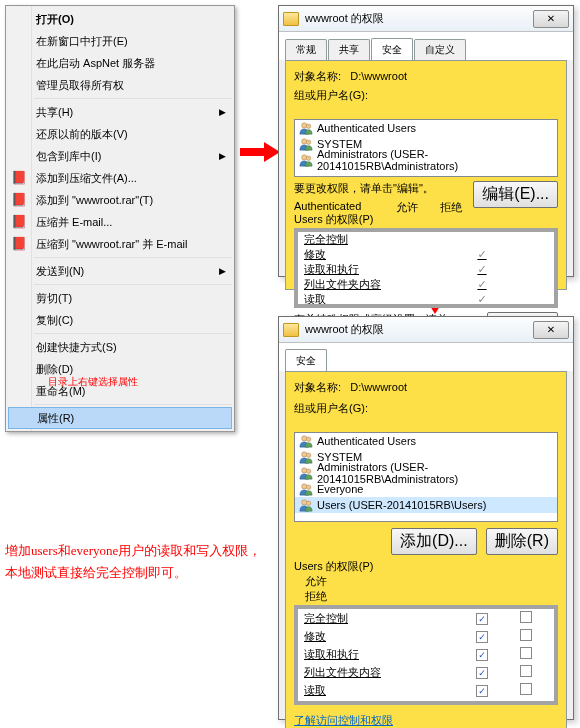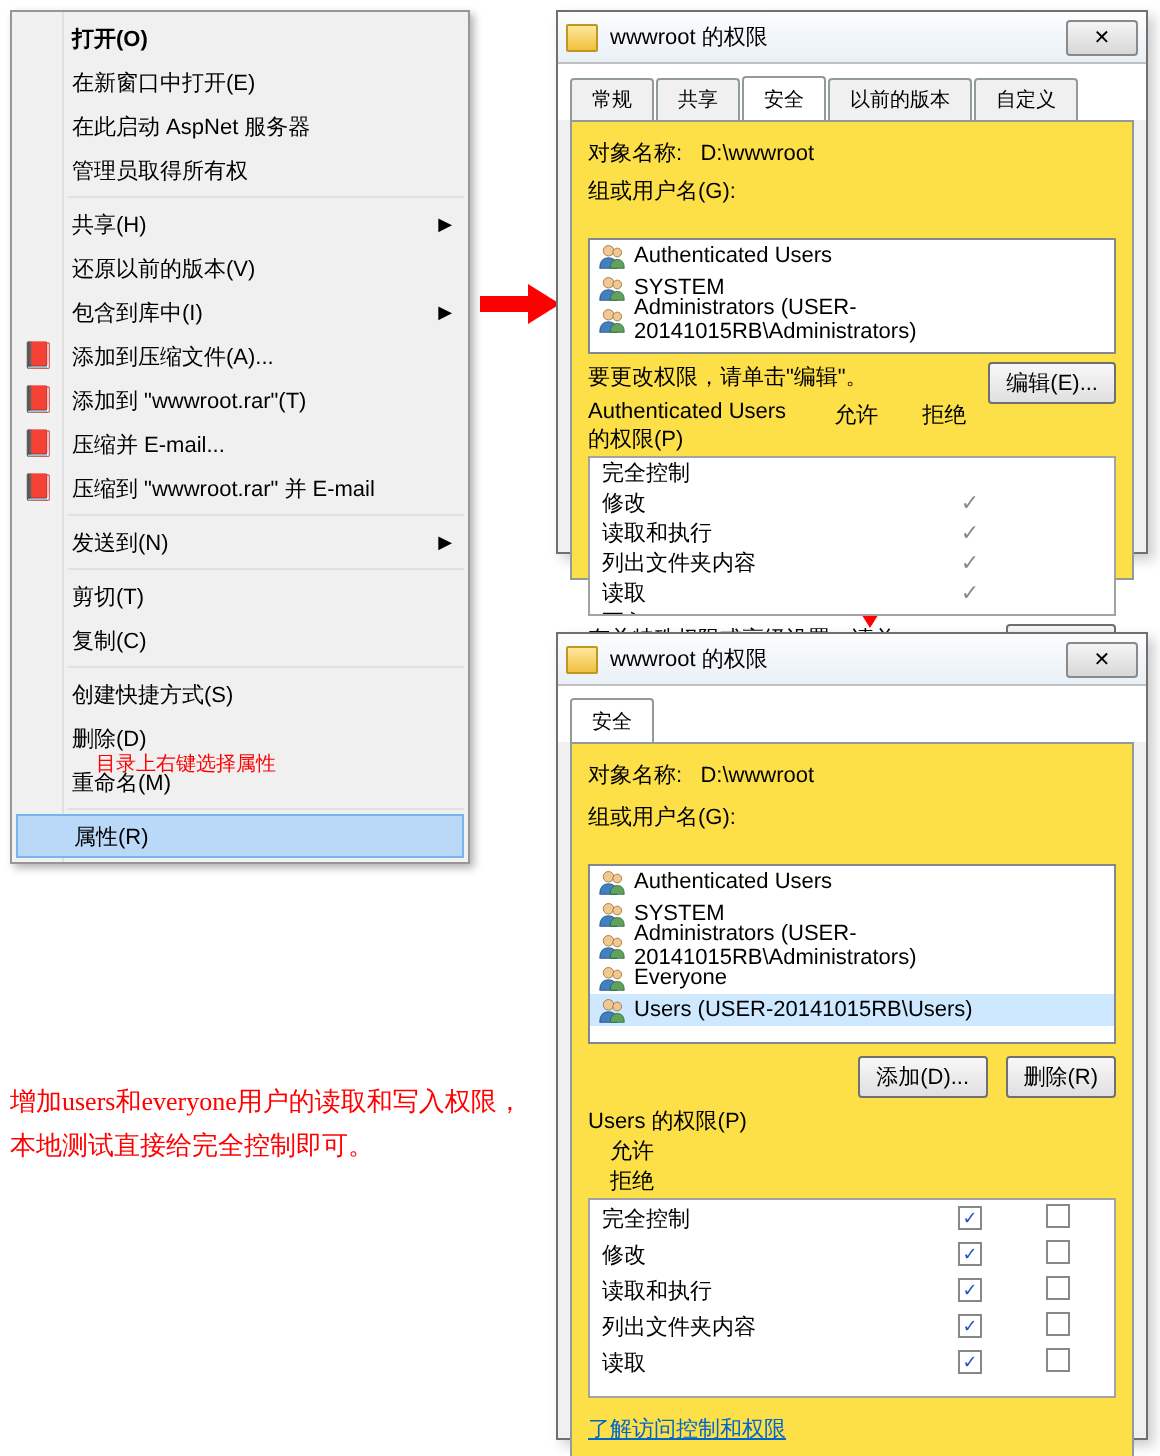--- a/index.html
+++ b/index.html
@@ -32,25 +32,25 @@
 .tab-body { border: 1px solid #919b9c; margin: 0 6px 6px 6px; background: #fde047; padding: 8px; position: relative; }
 .dlg1 .tab-body { height: 230px; }
 .dlg2 .tab-body { height: 362px; }
 .row { margin-bottom: 4px; }
 .list-box { border: 1px solid #828790; background: #fff; height: 58px; overflow: hidden; margin-top: 16px; }
 .dlg2 .list-box { height: 90px; }
 .list-item { display: flex; align-items: center; padding: 1px 4px; height: 16px; }
 .user-icon { width: 14px; height: 14px; margin-right: 4px; flex-shrink: 0; }
 .user-icon svg { width: 14px; height: 14px; }
 .perm-hint { margin-top: 4px; }
-.btn { border: 1px solid #707070; background: linear-gradient(#f8f8f8,#e0e0e0); padding: 2px 8px; border-radius: 2px; font-size: 11px; font-family: inherit; cursor: default; }
+.btn { border: 1px solid #707070; background: linear-gradient(#f8f8f8,#e0e0e0); padding: 2px 8px; border-radius: 2px; font-size: 16px; font-family: inherit; cursor: default; }
 .perm-header { display: flex; margin-top: 4px; }
 .perm-header .ph-name { flex: 1; }
 .perm-header .ph-col { width: 44px; text-align: center; }
-.perm-box { border: 1px solid #a3a3a3; background: #fff; margin-top: 1px; }
+.perm-box { border: 4px solid #a3a3a3; background: #fff; margin-top: 1px; text-decoration: underline; }
 .dlg1 .perm-box { height: 80px; overflow: hidden; }
 .dlg2 .perm-box { height: 100px; }
 .perm-row { display: flex; align-items: center; padding: 1px 6px; height: 15px; }
 .perm-row .pn { flex: 1; }
 .perm-row .pc { width: 44px; text-align: center; }
 .check-mark { color: #888; font-size: 11px; }
 .checkbox { width: 12px; height: 12px; border: 1px solid #888; display: inline-flex; align-items: center; justify-content: center; background: #fff; font-size: 9px; color: #2050c0; }
 .link { color: #0066cc; text-decoration: underline; cursor: pointer; }
 .float-right { float: right; }
 </style>
@@ -147,21 +147,20 @@
 <div class="dialog dlg1">
   <div class="titlebar">
     <div class="folder-ic"></div>
     <div class="title-text">wwwroot 的权限</div>
     <div class="close-btn">✕</div>
   </div>
   <div class="tabs" id="d1-tabs">
       <div class="tab">常规</div>
       <div class="tab">共享</div>
       <div class="tab active">安全</div>
-      <div class="tab">以前的版本</div>
       <div class="tab">自定义</div>
     </div>
   <div class="tab-body">
     <div class="row">
       <span>对象名称:</span>
       &nbsp;&nbsp;<span>D:\wwwroot</span>
     </div>
     <div class="row">组或用户名(G):</div>
     <div class="list-box" id="d1-users">
         <div class="list-item">

